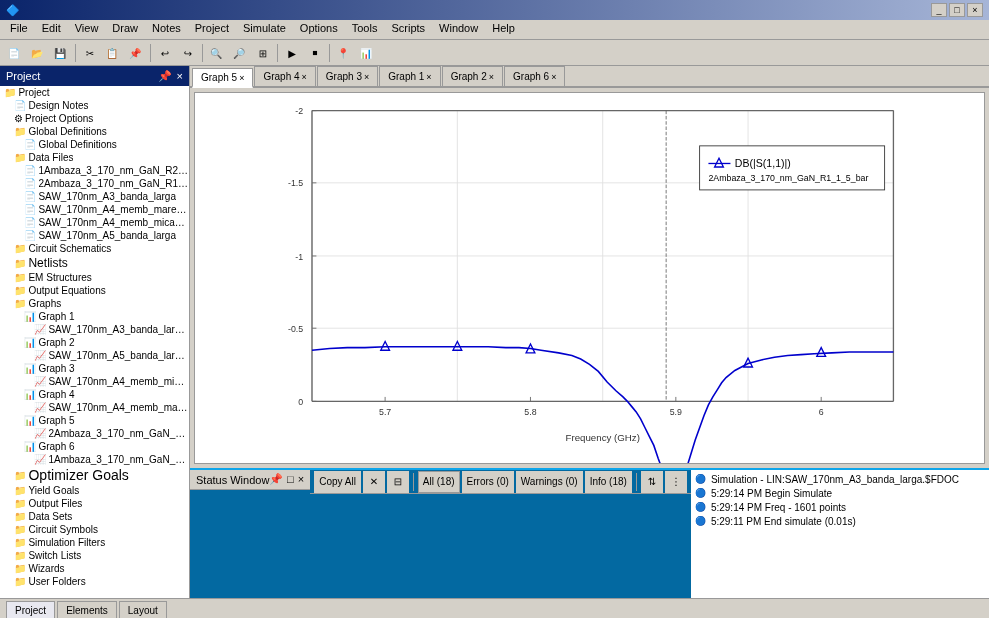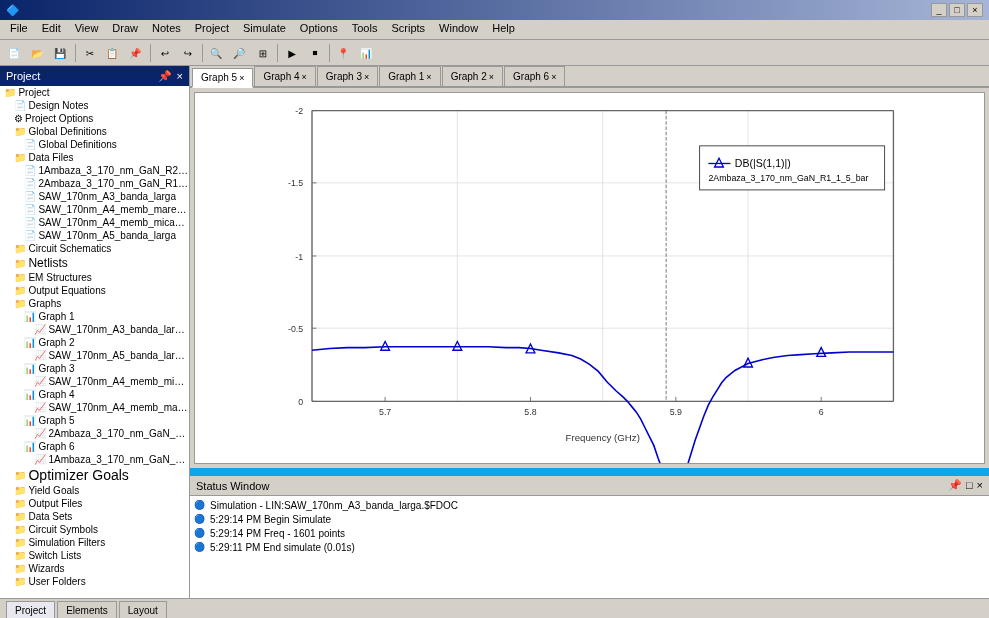--- a/index.html
+++ b/index.html
@@ -44,21 +44,21 @@
     .tab-close { font-size: 9px; cursor: pointer; }
 
     
     #graph-area { flex: 1; background: #d4d0c8; padding: 4px; overflow: hidden; }
     #graph-container { background: white; border: 1px solid #999; height: 100%; position: relative; }
 
     
     #graph-svg { width: 100%; height: 100%; }
 
     
-    #status-bar { height: 130px; background: #0369a1; border-top: 8px solid #0ea5e9; display: flex; flex-direction: column; }
+    #status-bar { height: 130px; background: #0369a1; border-top: 2px solid #0ea5e9; display: flex; flex-direction: row; }
     #status-header { background: #d4d0c8; border-bottom: 1px solid #999; display: flex; align-items: center; justify-content: space-between; padding: 2px 6px; height: 20px; }
     #status-toolbar { display: flex; align-items: center; gap: 2px; padding: 2px 4px; border-bottom: 1px solid #999; height: 24px; }
     #status-content { flex: 1; background: white; overflow-y: auto; padding: 2px 4px; font-size: 10px; }
     .status-row { display: flex; align-items: center; gap: 4px; padding: 1px 0; }
     .status-icon { width: 12px; height: 12px; display: flex; align-items: center; justify-content: center; font-size: 9px; }
 
     
     #bottom-nav { height: 24px; background: #d4d0c8; border-top: 1px solid #999; display: flex; align-items: center; padding: 2px; gap: 2px; }
     .nav-btn { padding: 2px 8px; border: 1px solid #999; background: #d4d0c8; cursor: pointer; font-size: 10px; height: 20px; display: flex; align-items: center; }
     .nav-btn.active { background: #e8e8f0; }
@@ -455,20 +455,33 @@
 
     <div id="status-bar">
       <div id="status-header">
         <span>Status Window</span>
         <div style="display:flex;gap:4px;">
           <span style="cursor:pointer;">📌</span>
           <span style="cursor:pointer;">□</span>
           <span style="cursor:pointer;">×</span>
         </div>
       </div>
+      <div id="status-toolbar">
+        <button class="tb-btn" style="width:auto;padding:0 4px;">Copy All</button>
+        <button class="tb-btn">✕</button>
+        <button class="tb-btn">⊟</button>
+        <div class="tb-separator"></div>
+        <button class="tb-btn" style="width:auto;padding:0 4px;border:1px solid #999;">All (18)</button>
+        <button class="tb-btn" style="width:auto;padding:0 4px;">Errors (0)</button>
+        <button class="tb-btn" style="width:auto;padding:0 4px;">Warnings (0)</button>
+        <button class="tb-btn" style="width:auto;padding:0 4px;">Info (18)</button>
+        <div class="tb-separator"></div>
+        <button class="tb-btn">⇅</button>
+        <button class="tb-btn">⋮</button>
+      </div>
       <div id="status-content">
         <div class="status-row">
           <span class="status-icon">🔵</span>
           <span>Simulation  -  LIN:SAW_170nm_A3_banda_larga.$FDOC</span>
         </div>
         <div class="status-row">
           <span class="status-icon">🔵</span>
           <span>5:29:14 PM   Begin Simulate</span>
         </div>
         <div class="status-row">

